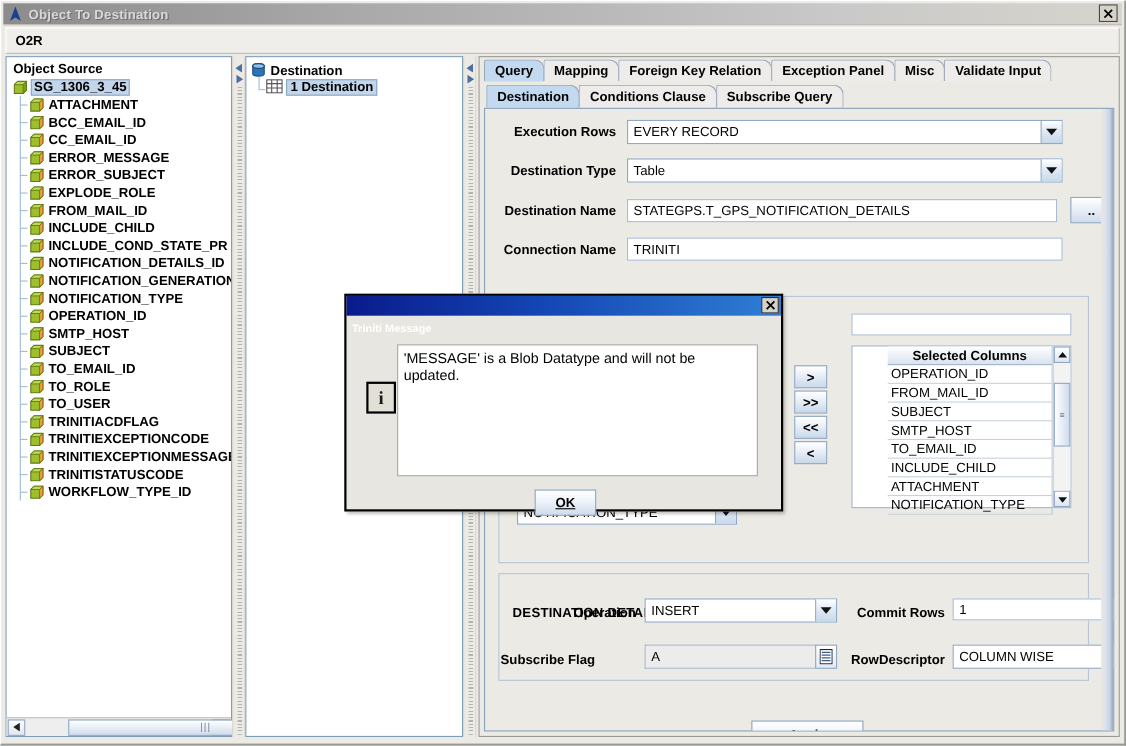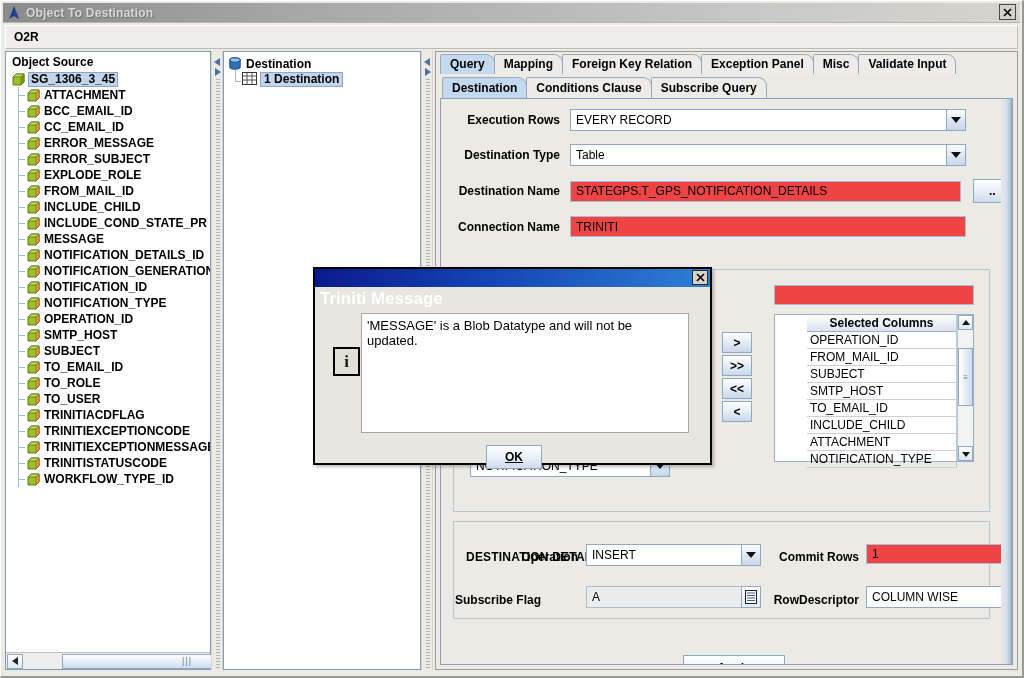--- a/index.html
+++ b/index.html
@@ -192,21 +192,21 @@
   .combo .val { font-size: 12px; color: #000; padding-left: 5px; flex: 1 1 auto; white-space: nowrap; overflow: hidden; }
   .combo .arrowbox {
     width: 19px; height: 20px; flex: 0 0 auto;
     background: linear-gradient(to bottom, #ffffff 0%, #e3ebf6 40%, #c8d8ea 100%);
     border-left: 1px solid #8fa8c4;
     display: flex; align-items: center; justify-content: center;
   }
   .tri-dn { width:0;height:0;border-left:5px solid transparent;border-right:5px solid transparent;border-top:6px solid #121212; }
 
   .tfield {
-    height: 21px; background: #ef4444;
+    height: 21px; background: #ffffff;
     border: 1px solid #a8bcd4;
     display: flex; align-items: center;
     font-size: 12px; color: #000; padding-left: 5px;
     font-family: "Liberation Sans", sans-serif;
   }
   .tfield.readonly { background: #ececec; }
 
   .btn-sm {
     width: 40px; height: 24px;
     background: linear-gradient(to bottom, #ffffff 0%, #eaf0f8 45%, #cfdcec 100%);
@@ -291,21 +291,21 @@
     background: #e8e6e0;
     border: 2px solid #000000;
     box-shadow: 2px 2px 3px rgba(0,0,0,0.25);
     z-index: 50;
   }
   .dlg-tb {
     height: 18px;
     background: linear-gradient(to right, #0a1a8c 0%, #1446b4 45%, #2f7fd4 100%);
     display: flex; align-items: center; position: relative;
   }
-  .dlg-tb .t { color: #ffffff; font-weight: bold; font-size: 17px; padding-left: 5px; margin-top: 42px; }
+  .dlg-tb .t { color: #ffffff; font-weight: bold; font-size: 10px; padding-left: 5px; margin-top: 42px; }
   .dlg-close {
     position: absolute; right: 2px; top: 1px; width: 16px; height: 15px;
     background: #d5d2ca; border: 1px solid #2a2a2a;
     display: flex; align-items: center; justify-content: center;
     font-size: 11px; font-weight: bold; color: #000; line-height: 1;
   }
   .dlg-body { position: absolute; left: 0; right: 0; top: 18px; bottom: 0; }
   .dlg-icon {
     position: absolute; left: 18px; top: 60px; width: 27px; height: 29px;
     background: #e2e0d6; border: 2px solid #000;
@@ -436,45 +436,29 @@
   <polygon points="9,4 12,1 12,9 9,12" fill="#e8a33d" stroke="#8a6010" stroke-width="0.8"></polygon>
 </svg></span>
               <span class="lbl">INCLUDE_COND_STATE_PR</span>
             </div>
             <div class="tree-child">
               <span class="cube"><svg width="13" height="13" viewBox="0 0 13 13">
   <polygon points="1,4 4,1 12,1 12,9 9,12 1,12" fill="#9dbf2e" stroke="#5d7a12" stroke-width="1"></polygon>
   <polygon points="1,4 9,4 12,1 4,1" fill="#bcd959" stroke="#5d7a12" stroke-width="0.8"></polygon>
   <polygon points="9,4 12,1 12,9 9,12" fill="#e8a33d" stroke="#8a6010" stroke-width="0.8"></polygon>
 </svg></span>
-              <span class="lbl">MESSAGE</span>
-            </div>
-            <div class="tree-child">
-              <span class="cube"><svg width="13" height="13" viewBox="0 0 13 13">
-  <polygon points="1,4 4,1 12,1 12,9 9,12 1,12" fill="#9dbf2e" stroke="#5d7a12" stroke-width="1"></polygon>
-  <polygon points="1,4 9,4 12,1 4,1" fill="#bcd959" stroke="#5d7a12" stroke-width="0.8"></polygon>
-  <polygon points="9,4 12,1 12,9 9,12" fill="#e8a33d" stroke="#8a6010" stroke-width="0.8"></polygon>
-</svg></span>
               <span class="lbl">NOTIFICATION_DETAILS_ID</span>
             </div>
             <div class="tree-child">
               <span class="cube"><svg width="13" height="13" viewBox="0 0 13 13">
   <polygon points="1,4 4,1 12,1 12,9 9,12 1,12" fill="#9dbf2e" stroke="#5d7a12" stroke-width="1"></polygon>
   <polygon points="1,4 9,4 12,1 4,1" fill="#bcd959" stroke="#5d7a12" stroke-width="0.8"></polygon>
   <polygon points="9,4 12,1 12,9 9,12" fill="#e8a33d" stroke="#8a6010" stroke-width="0.8"></polygon>
 </svg></span>
               <span class="lbl">NOTIFICATION_GENERATION</span>
-            </div>
-            <div class="tree-child">
-              <span class="cube"><svg width="13" height="13" viewBox="0 0 13 13">
-  <polygon points="1,4 4,1 12,1 12,9 9,12 1,12" fill="#9dbf2e" stroke="#5d7a12" stroke-width="1"></polygon>
-  <polygon points="1,4 9,4 12,1 4,1" fill="#bcd959" stroke="#5d7a12" stroke-width="0.8"></polygon>
-  <polygon points="9,4 12,1 12,9 9,12" fill="#e8a33d" stroke="#8a6010" stroke-width="0.8"></polygon>
-</svg></span>
-              <span class="lbl">NOTIFICATION_ID</span>
             </div>
             <div class="tree-child">
               <span class="cube"><svg width="13" height="13" viewBox="0 0 13 13">
   <polygon points="1,4 4,1 12,1 12,9 9,12 1,12" fill="#9dbf2e" stroke="#5d7a12" stroke-width="1"></polygon>
   <polygon points="1,4 9,4 12,1 4,1" fill="#bcd959" stroke="#5d7a12" stroke-width="0.8"></polygon>
   <polygon points="9,4 12,1 12,9 9,12" fill="#e8a33d" stroke="#8a6010" stroke-width="0.8"></polygon>
 </svg></span>
               <span class="lbl">NOTIFICATION_TYPE</span>
             </div>
             <div class="tree-child">

